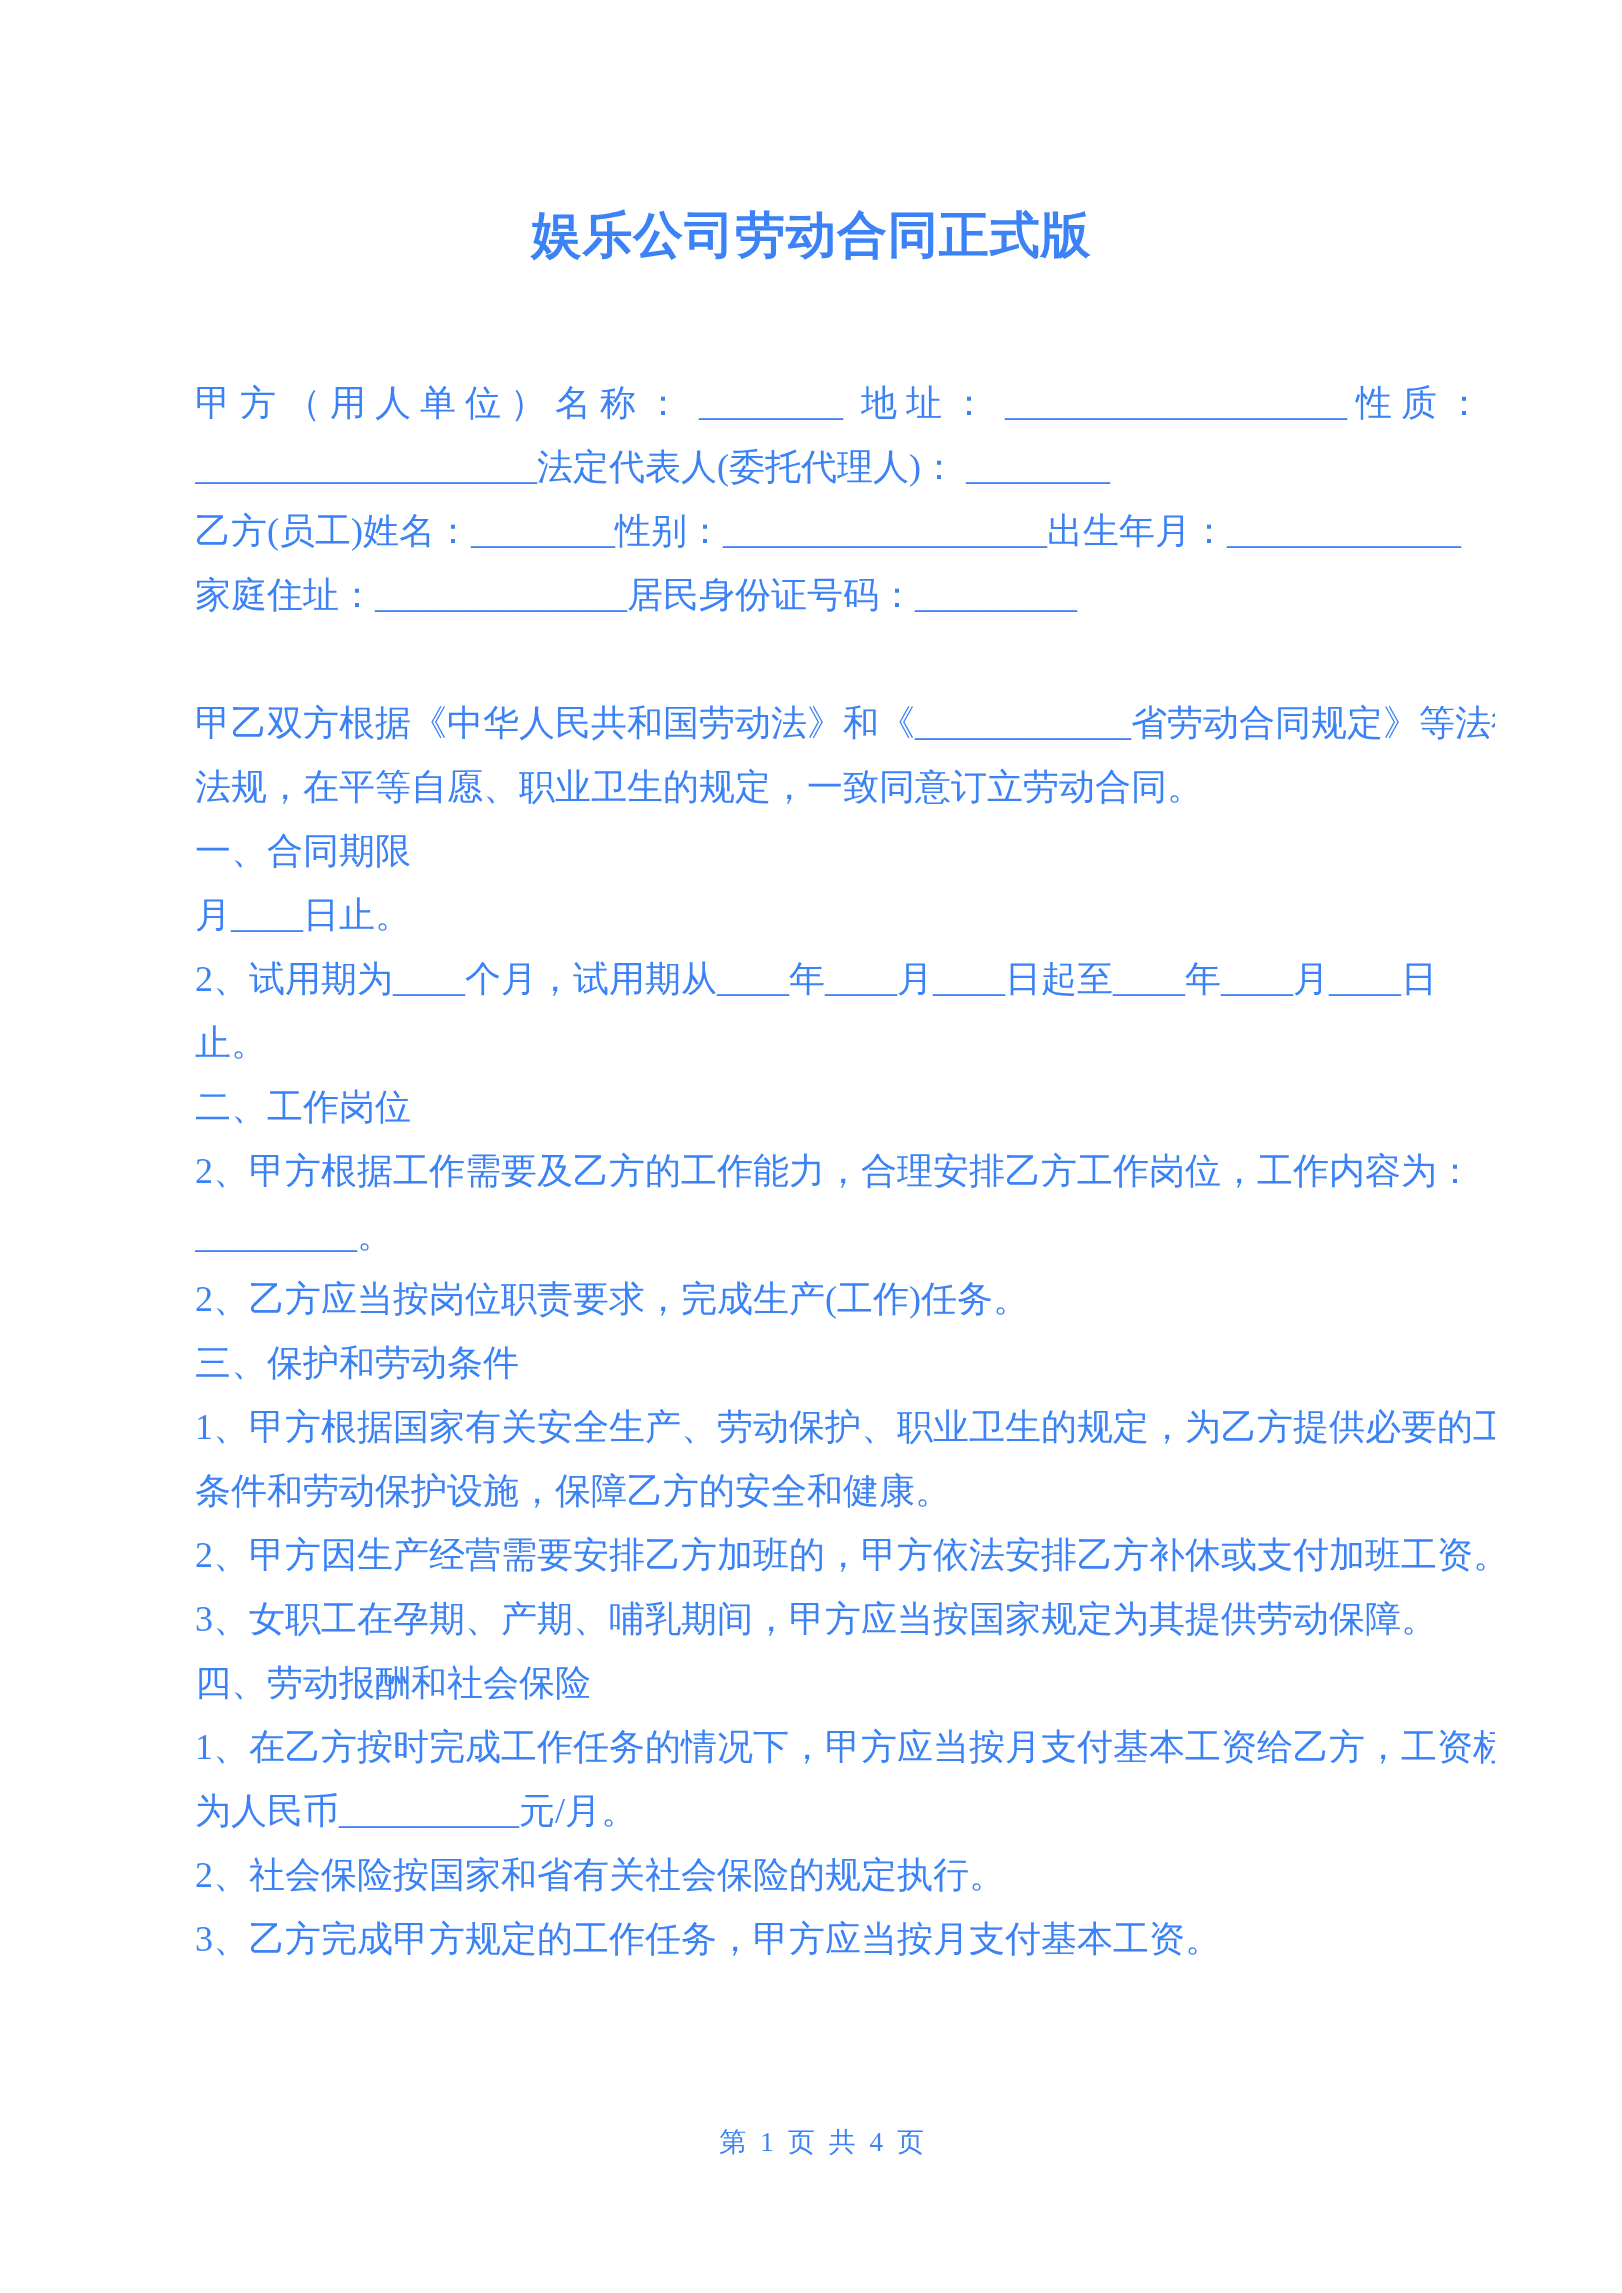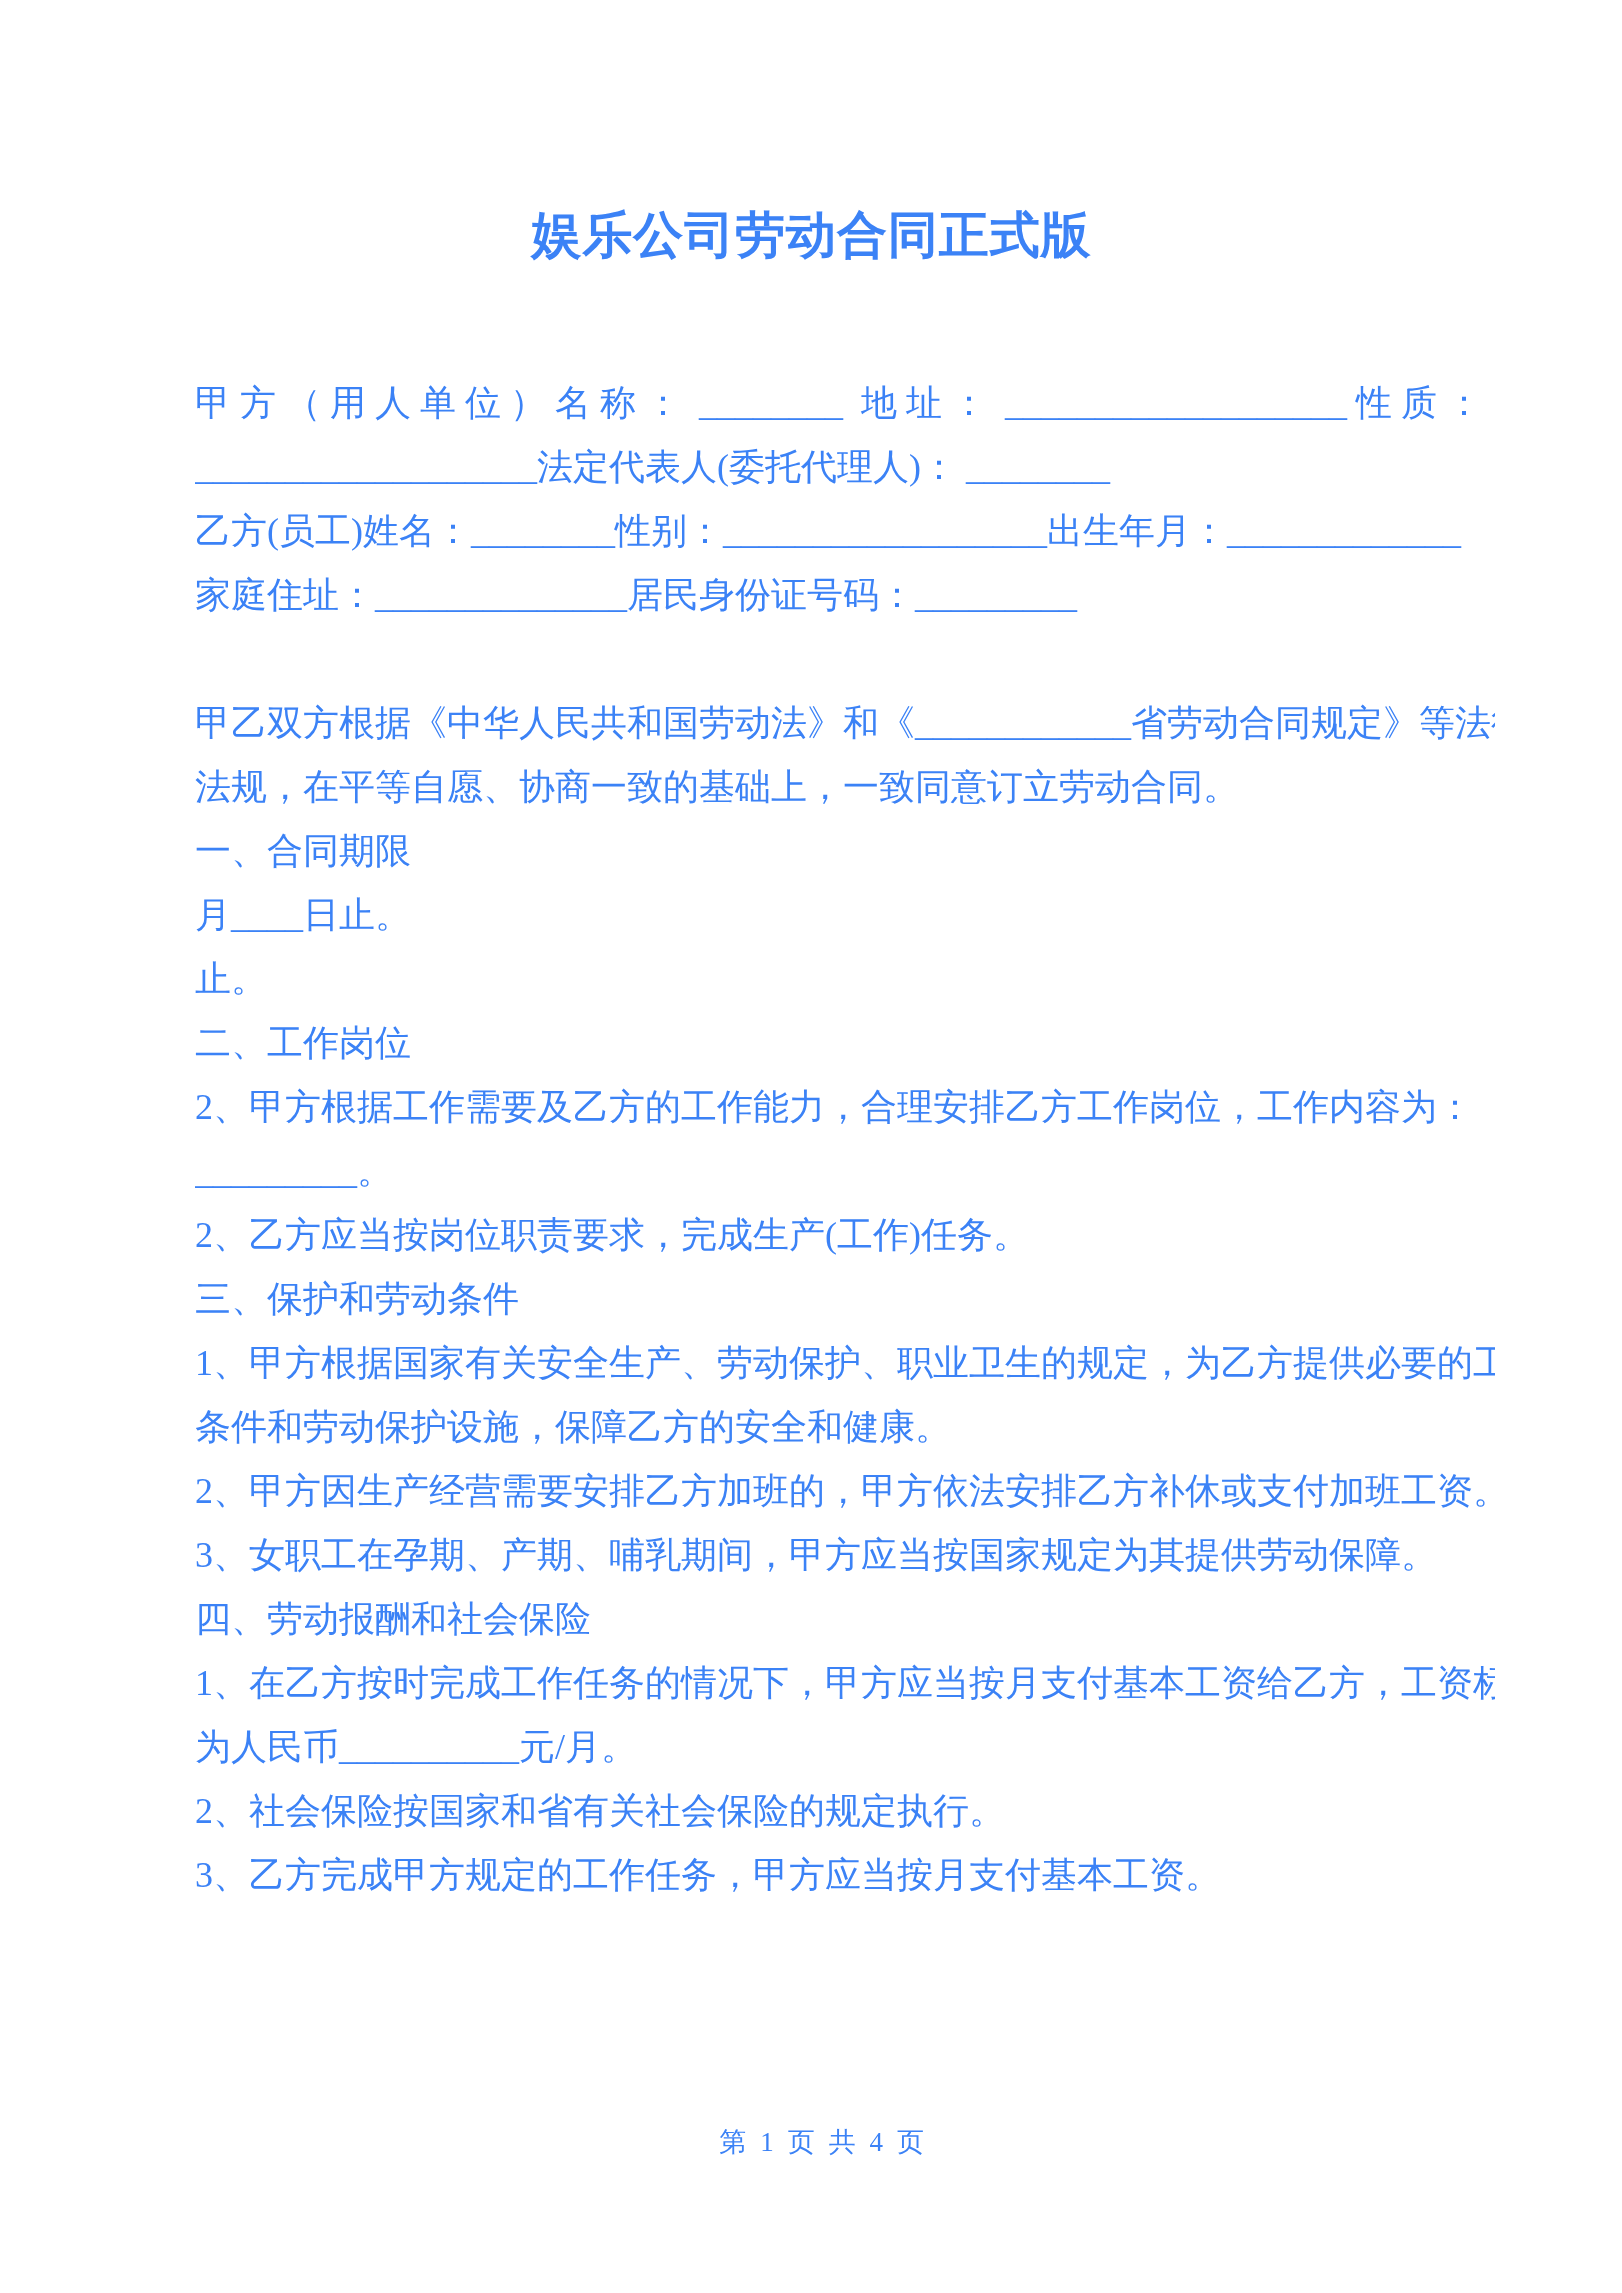--- a/index.html
+++ b/index.html
@@ -57,23 +57,24 @@
 <div class="page">
   <h1 class="title">娱乐公司劳动合同正式版</h1>
 
   <div class="content" id="body-lines">
       <div class="line">甲 方 （ 用 人 单 位 ） 名 称 ：  ________  地 址 ：  ___________________ 性 质 ：</div>
       <div class="line">___________________法定代表人(委托代理人)： ________</div>
       <div class="line">乙方(员工)姓名：________性别：__________________出生年月：_____________</div>
       <div class="line">家庭住址：______________居民身份证号码：_________</div>
       <div class="line"></div>
       <div class="line">甲乙双方根据《中华人民共和国劳动法》和《____________省劳动合同规定》等法律、</div>
-      <div class="line">法规，在平等自愿、协商一致的基础上，一致同意订立劳动合同。</div>
+      <div class="line">法规，在平等自愿、职业卫生的规定，一致同意订立劳动合同。</div>
       <div class="line">一、合同期限</div>
       <div class="line">月____日止。</div>
+      <div class="line">2、试用期为____个月，试用期从____年____月____日起至____年____月____日</div>
       <div class="line">止。</div>
       <div class="line">二、工作岗位</div>
       <div class="line">2、甲方根据工作需要及乙方的工作能力，合理安排乙方工作岗位，工作内容为：</div>
       <div class="line">_________。</div>
       <div class="line">2、乙方应当按岗位职责要求，完成生产(工作)任务。</div>
       <div class="line">三、保护和劳动条件</div>
       <div class="line">1、甲方根据国家有关安全生产、劳动保护、职业卫生的规定，为乙方提供必要的工作</div>
       <div class="line">条件和劳动保护设施，保障乙方的安全和健康。</div>
       <div class="line">2、甲方因生产经营需要安排乙方加班的，甲方依法安排乙方补休或支付加班工资。</div>
       <div class="line">3、女职工在孕期、产期、哺乳期间，甲方应当按国家规定为其提供劳动保障。</div>

